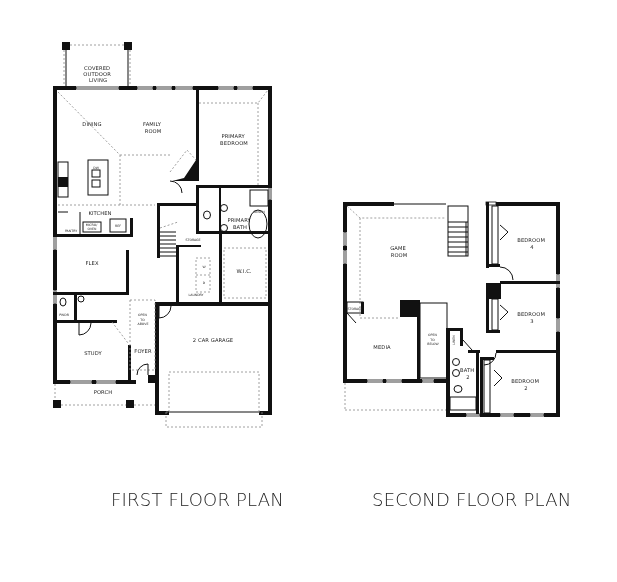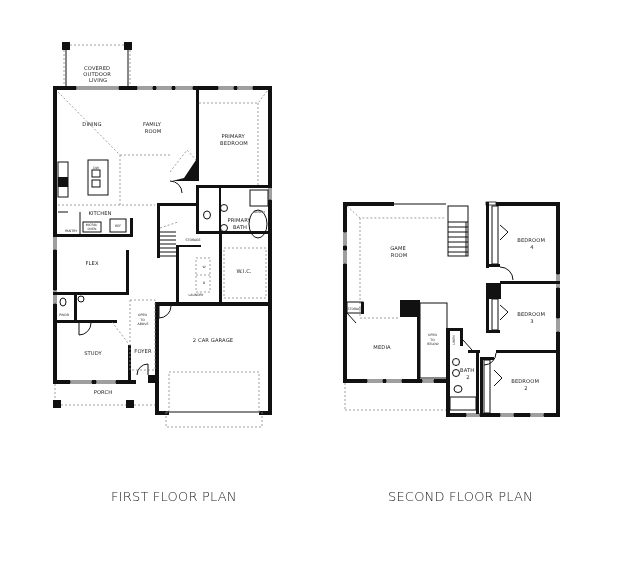--- a/index.html
+++ b/index.html
@@ -4,23 +4,23 @@
 <style>
   html, body { margin: 0; padding: 0; background: #ffffff; }
   body { width: 617px; height: 582px; position: relative; overflow: hidden; font-family: "DejaVu Sans", sans-serif; }
   svg { position: absolute; left: 0; top: 0; }
   .wall { fill: #111; }
   .thin { fill: none; stroke: #111; stroke-width: 1; }
   .dash { fill: none; stroke: #888; stroke-width: 0.8; stroke-dasharray: 2 2; }
   .win { fill: #fff; stroke: #111; stroke-width: 0.8; }
   .lbl { font-family: "DejaVu Sans", sans-serif; font-size: 5.2px; fill: #222; text-anchor: middle; letter-spacing: 0.1px; }
   .lbl-sm { font-family: "DejaVu Sans", sans-serif; font-size: 3.2px; fill: #222; text-anchor: middle; }
-  .plan-title { position: absolute; font-family: "DejaVu Sans", sans-serif; font-size: 13px; font-weight: 300; color: #222; letter-spacing: 0.2px; top: 489px; text-align: right; }
+  .plan-title { position: absolute; font-family: "DejaVu Sans", sans-serif; font-size: 18px; font-weight: 300; color: #222; letter-spacing: 0.2px; top: 489px; text-align: right; }
   #first-title { left: 111px; }
-  #second-title { left: 388px; }
+  #second-title { left: 372px; }
 </style>
 </head>
 <body>
 
 <svg width="617" height="582" viewBox="0 0 617 582">
 
   <g>
 
     <g>
       <rect class="wall" x="62" y="42" width="8" height="8"></rect>

